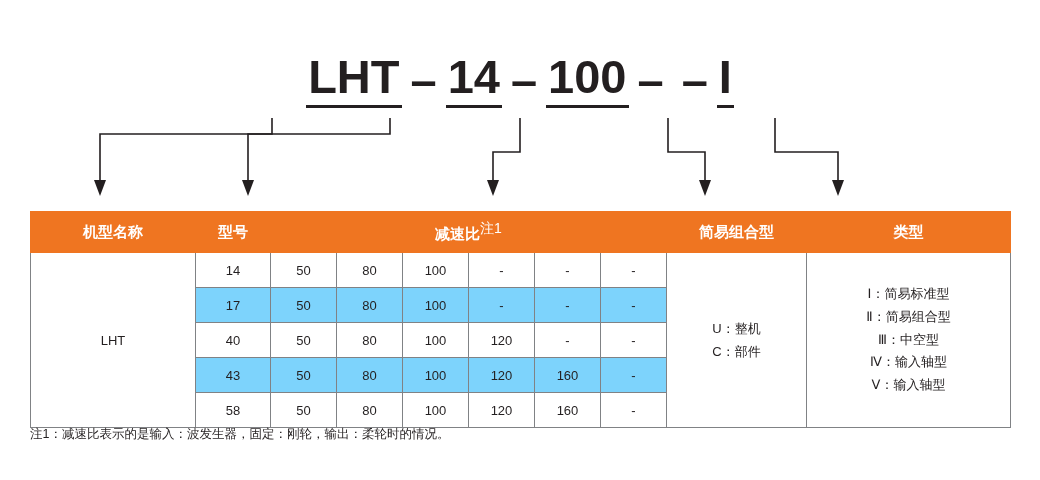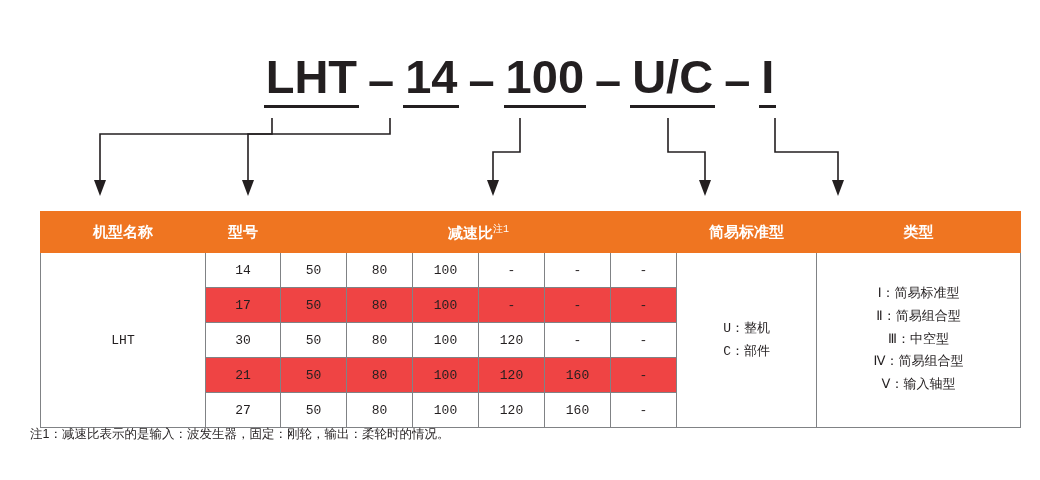--- a/index.html
+++ b/index.html
@@ -48,50 +48,49 @@
     top: 0;
     left: 0;
     width: 1040px;
     height: 215px;
   }
 
   
   .spec-table {
     position: absolute;
     top: 211px;
-    left: 40px;
+    left: 30px;
     width: 980px;
     border-collapse: collapse;
     table-layout: fixed;
-    font-family: Liberation Mono, monospace;
   }
   .spec-table td, .spec-table th {
     border: 1px solid #808285;
     text-align: center;
     vertical-align: middle;
     font-size: 13px;
     color: #231f20;
     padding: 0;
     height: 34px;
   }
   .spec-table thead th {
     background: #ef7521;
     color: #ffffff;
     font-weight: bold;
     font-size: 15px;
     height: 40px;
     border: 1px solid #ef7521;
   }
   .hdr-note {
-    font-size: 10px;
+    font-size: 14px;
     font-weight: normal;
     vertical-align: super;
   }
   .row-alt td {
-    background: #ef4444;
+    background: #7dd3fc;
   }
   .cell-model {
     font-size: 14px;
   }
   .cell-name {
     font-size: 14px;
   }
   .cell-struct {
     font-size: 14px;
     line-height: 1.8;
@@ -115,21 +114,20 @@
 </head>
 <body>
 
 <div class="code-line">
   <span class="code-seg">LHT</span>
   <span class="code-dash">–</span>
   <span class="code-seg">14</span>
   <span class="code-dash">–</span>
   <span class="code-seg">100</span>
   <span class="code-dash">–</span>
-  <span class="code-seg">U/C</span>
   <span class="code-dash">–</span>
   <span class="code-seg">I</span>
 </div>
 
 <svg class="connectors" viewBox="0 0 1040 215">
   <g stroke="#231f20" stroke-width="1.6" fill="none">
 
     <path d="M 272 118 L 272 134 L 100 134 L 100 180"></path>
 
     <path d="M 390 118 L 390 134 L 248 134 L 248 180"></path>
@@ -162,21 +160,21 @@
     <col style="width:140px">
     <col style="width:204px">
   </colgroup>
   <thead>
     <tr>
       <th>机型名称</th>
       <th>型号</th>
       <th colspan="6">
         <span>减速比</span><span class="hdr-note">注1</span>
       </th>
-      <th>简易标准型</th>
+      <th>简易组合型</th>
       <th>类型</th>
     </tr>
   </thead>
   <tbody>
     <tr>
       <td class="cell-name" rowspan="5">LHT</td>
       <td class="cell-model">14</td>
       <td>50</td>
       <td>80</td>
       <td>100</td>
@@ -184,53 +182,53 @@
       <td>-</td>
       <td>-</td>
       <td class="cell-struct" rowspan="5">
         <div>U：整机</div>
         <div>C：部件</div>
       </td>
       <td class="cell-type" rowspan="5">
         <div>Ⅰ：简易标准型</div>
         <div>Ⅱ：简易组合型</div>
         <div>Ⅲ：中空型</div>
-        <div>Ⅳ：简易组合型</div>
+        <div>Ⅳ：输入轴型</div>
         <div>Ⅴ：输入轴型</div>
       </td>
     </tr>
     <tr class="row-alt">
       <td class="cell-model">17</td>
       <td>50</td>
       <td>80</td>
       <td>100</td>
       <td>-</td>
       <td>-</td>
       <td>-</td>
     </tr>
     <tr>
-      <td class="cell-model">30</td>
+      <td class="cell-model">40</td>
       <td>50</td>
       <td>80</td>
       <td>100</td>
       <td>120</td>
       <td>-</td>
       <td>-</td>
     </tr>
     <tr class="row-alt">
-      <td class="cell-model">21</td>
+      <td class="cell-model">43</td>
       <td>50</td>
       <td>80</td>
       <td>100</td>
       <td>120</td>
       <td>160</td>
       <td>-</td>
     </tr>
     <tr>
-      <td class="cell-model">27</td>
+      <td class="cell-model">58</td>
       <td>50</td>
       <td>80</td>
       <td>100</td>
       <td>120</td>
       <td>160</td>
       <td>-</td>
     </tr>
   </tbody>
 </table>
 

